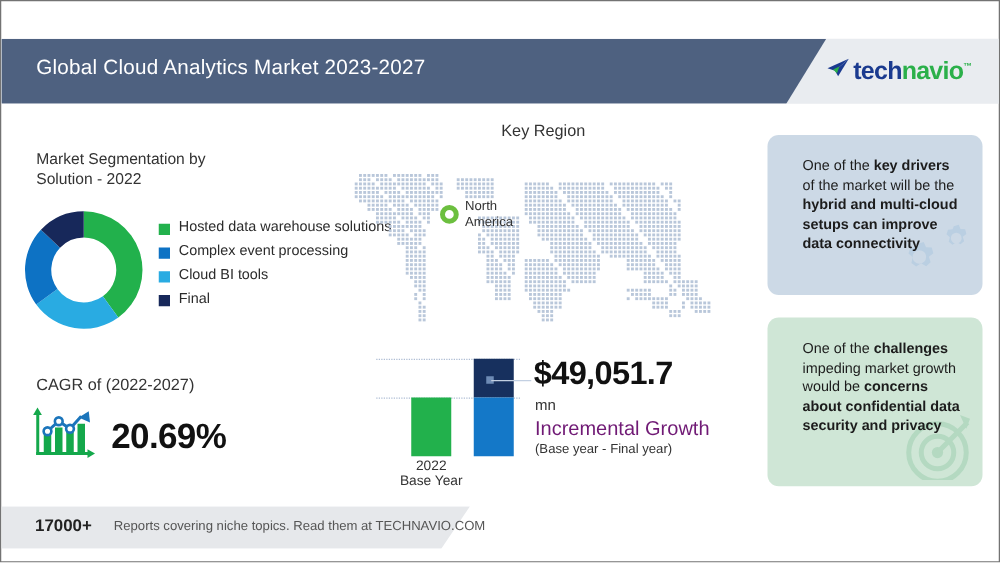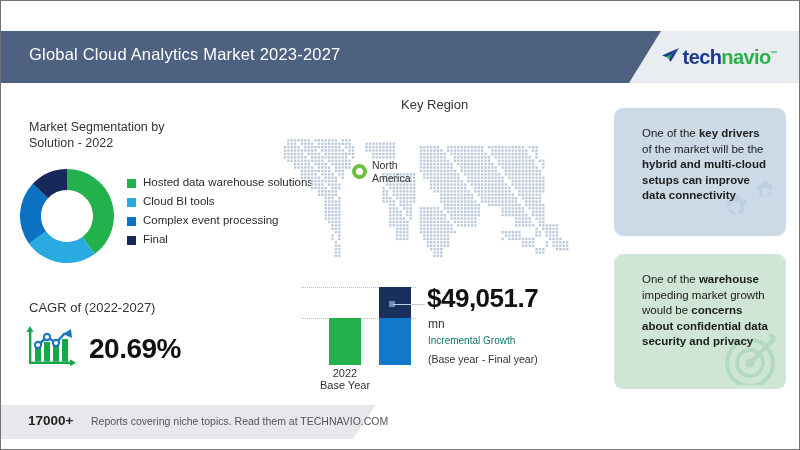--- a/index.html
+++ b/index.html
@@ -91,21 +91,21 @@
   .gbar .seg { width: 100%; }
   .gbar-lbl {
     position: absolute; bottom: 0; width: 70px; text-align: center;
     font-size: 11px; color: #333333; line-height: 12px;
   }
   #growth-val {
     position: absolute; left: 426px; top: 282px;
     font-size: 26px; font-weight: bold; color: #111111; letter-spacing: -.5px;
   }
   #growth-mn { position: absolute; left: 427px; top: 316px; font-size: 12px; color: #333; }
-  #growth-sub { position: absolute; left: 427px; top: 334px; font-size: 10px; color: #0f766e; }
+  #growth-sub { position: absolute; left: 427px; top: 334px; font-size: 16px; color: #701a75; }
   #growth-sub2 { position: absolute; left: 427px; top: 352px; font-size: 10.5px; color: #333; }
   #leader {
     position: absolute; left: 392px; top: 303px;
     width: 32px; height: 0; border-top: 1.5px solid #c3d0e2;
   }
   #leader-dot {
     position: absolute; left: 388px; top: 300px;
     width: 6px; height: 6px; background: #6e8bb5;
   }
 
@@ -171,26 +171,26 @@
         <path d="M 17.738474511193644 19.82628602135165 A 47 47 0 0 1 51.99999999999999 5 L 51.99999999999999 26 A 26 26 0 0 0 33.04681568704329 34.2017752458541 Z" fill="#17285a"></path>
       </svg>
   </div>
 
   <div id="donut-legend">
     <div class="legend-row">
       <span class="legend-sw" style="background:#22b14c"></span>
       <span class="legend-lb">Hosted data warehouse solutions</span>
     </div>
     <div class="legend-row">
+      <span class="legend-sw" style="background:#0d72c4"></span>
+      <span class="legend-lb">Complex event processing</span>
+    </div>
+    <div class="legend-row">
       <span class="legend-sw" style="background:#29abe2"></span>
       <span class="legend-lb">Cloud BI tools</span>
-    </div>
-    <div class="legend-row">
-      <span class="legend-sw" style="background:#0d72c4"></span>
-      <span class="legend-lb">Complex event processing</span>
     </div>
     <div class="legend-row">
       <span class="legend-sw" style="background:#17285a"></span>
       <span class="legend-lb">Final</span>
     </div>
   </div>
 
   <div class="sect-title" id="cagr-title">CAGR of (2022-2027)</div>
   <div id="cagr-icon">
     <svg width="56" height="50" viewBox="0 0 56 50">
@@ -1573,21 +1573,21 @@
           <path d="M26 22 l5 -1.5 1.8 4.2 4.6 .2 1.3 4.6 -3.6 2.9 1.4 4.4 -3.6 3.1 -4-2.3 -4 2.6 -3.8-2.9 1.1-4.5 -3.4-3.1 1.5-4.5 4.6-.4z"></path>
           <circle cx="27.5" cy="32.5" r="5.4" fill="#ccd9e6"></circle>
           <path d="M55 8 l4 -1.2 1.4 3.4 3.7 .2 1 3.7 -2.9 2.3 1.1 3.5 -2.9 2.5 -3.2-1.8 -3.2 2.1 -3-2.3 .9-3.6 -2.7-2.5 1.2-3.6 3.7-.3z"></path>
           <circle cx="57" cy="17.5" r="4.3" fill="#ccd9e6"></circle>
         </g>
       </svg>
     </span>
   </div>
 
   <div class="panel" id="panel-challenge">
-    <div class="panel-txt"><span>One of the </span><b>warehouse</b><span> impeding market growth would be </span><b>concerns about confidential data security and privacy</b></div>
+    <div class="panel-txt"><span>One of the </span><b>challenges</b><span> impeding market growth would be </span><b>concerns about confidential data security and privacy</b></div>
     <span class="panel-art">
       <svg width="66" height="62" viewBox="0 0 66 62">
         <g fill="none" stroke="#b4d9c1" stroke-width="4">
           <circle cx="34" cy="40" r="23"></circle>
           <circle cx="34" cy="40" r="13"></circle>
         </g>
         <circle cx="34" cy="40" r="4.5" fill="#b4d9c1"></circle>
         <path d="M34 40 L58 16" stroke="#b4d9c1" stroke-width="4" fill="none"></path>
         <path d="M52 10 L60 13 L57 21 Z" fill="#b4d9c1"></path>
       </svg>

